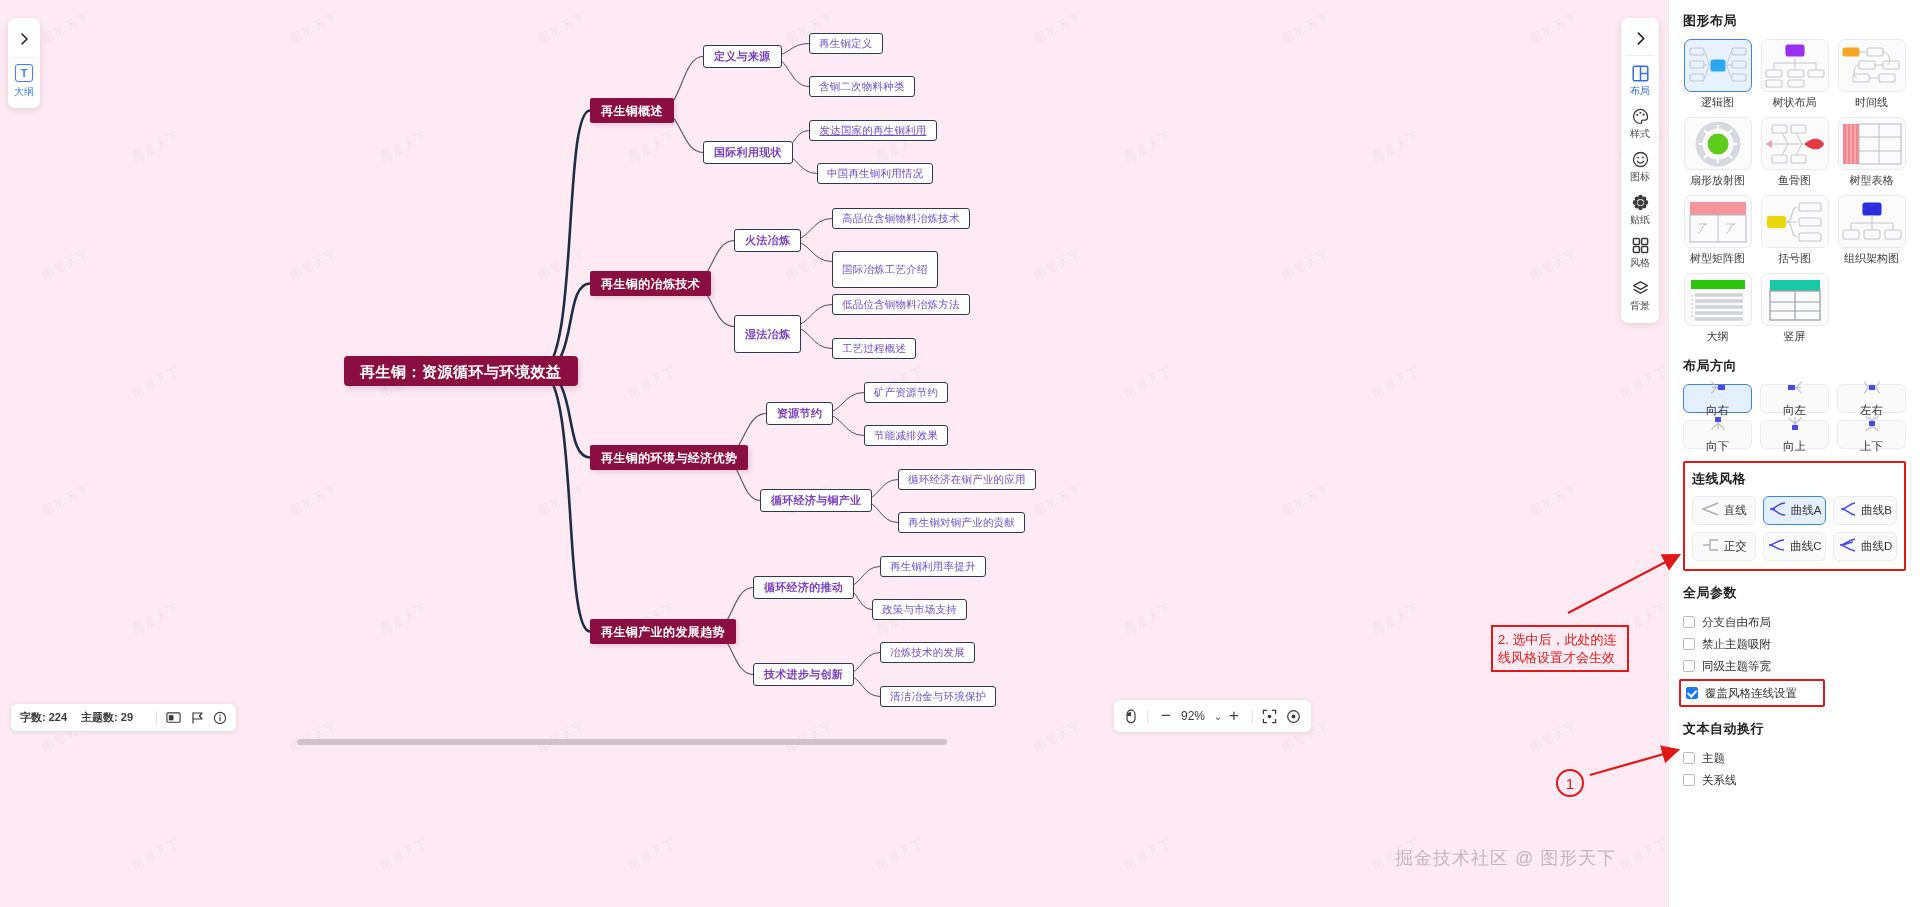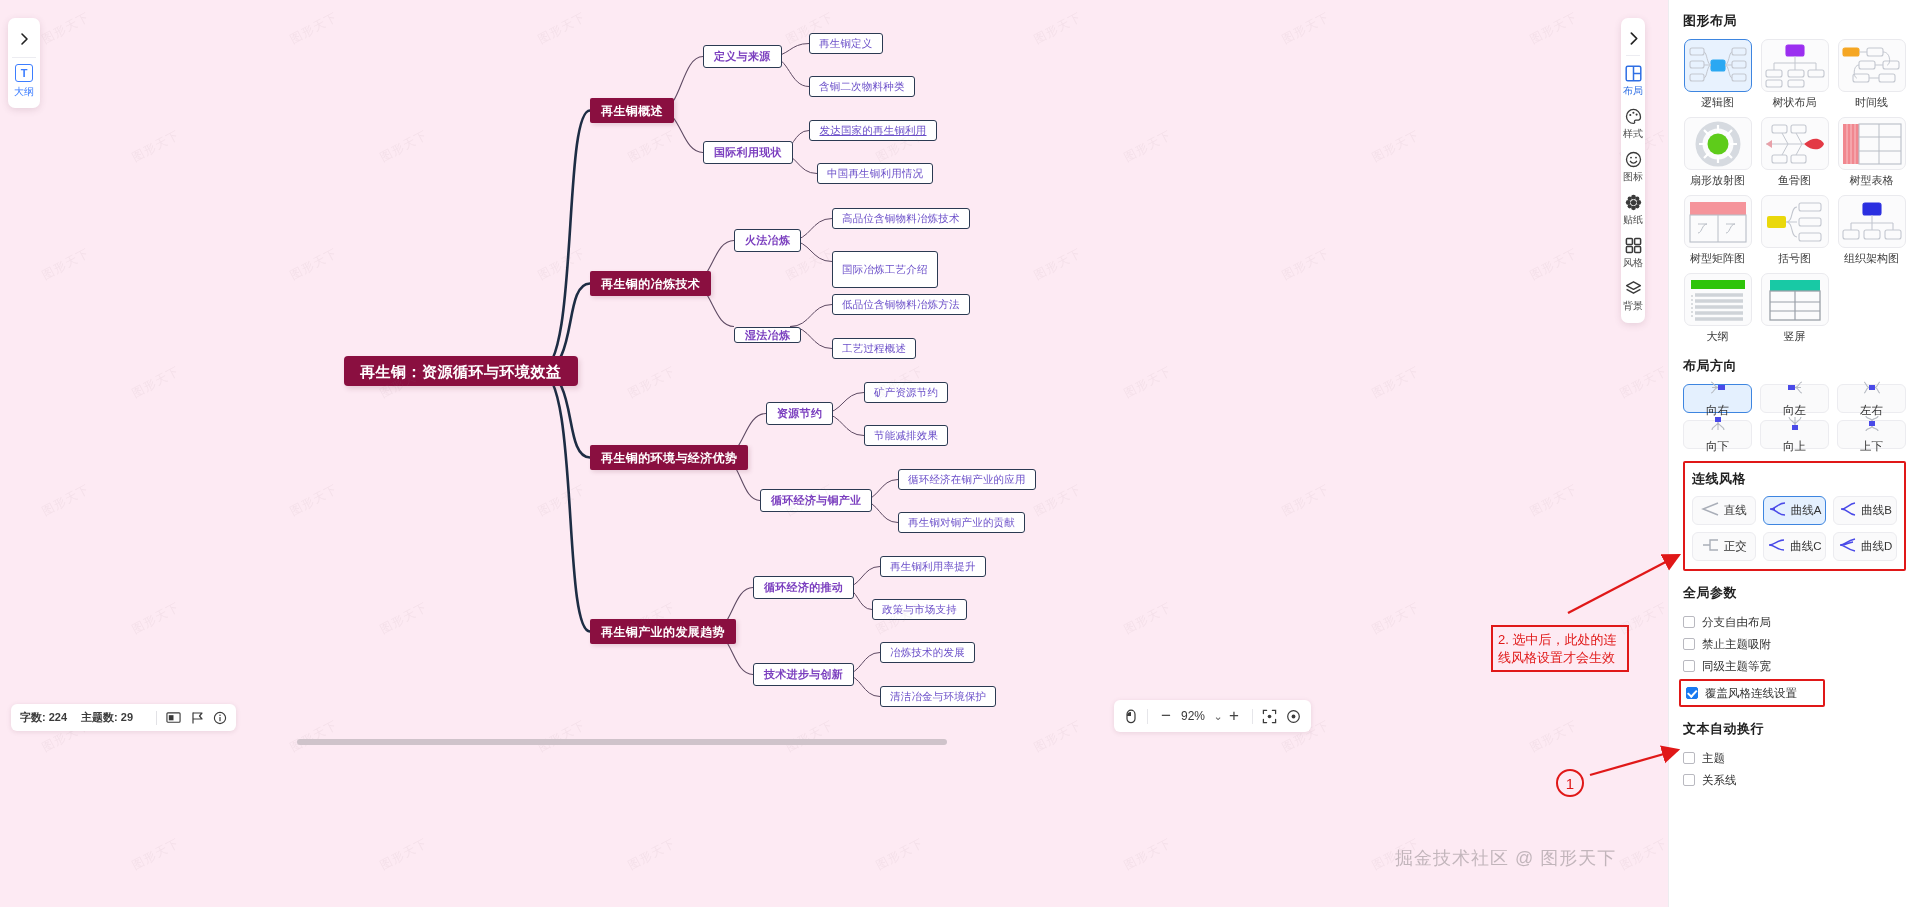--- a/index.html
+++ b/index.html
@@ -101,21 +101,21 @@
     width: 18px; height: 18px;
     border: 1.6px solid #3d7eff; border-radius: 3px;
     display:flex; align-items:center; justify-content:center;
     font-size: 11px; color: #3d7eff; font-weight: bold;
   }
   .dock-item .lb { font-size: 10px; color: #3d7eff; margin-top: 3px; }
 
   
   #right-rail {
     position: absolute; left: 1621px; top: 18px;
-    width: 24px;
+    width: 38px;
     background: #ffffff;
     border-radius: 7px;
     box-shadow: 0 2px 7px rgba(110,70,95,0.16);
     padding: 3px 0 6px 0;
     z-index: 20;
   }
   #right-rail .rail-expand {
     height: 34px; display:flex; align-items:center; justify-content:center;
     cursor: pointer; font-size: 16px; color: #222;
   }
@@ -302,21 +302,21 @@
         <div class="node node-l2" style="left: 703px; top: 45px; min-width: 67px; height: 23px;">定义与来源</div>
         <div class="node node-l3" style="left: 809px; top: 33px; min-width: 64px; height: 21px;">再生铜定义</div>
         <div class="node node-l3" style="left: 809px; top: 76px; min-width: 94px; height: 21px;">含铜二次物料种类</div>
         <div class="node node-l2" style="left: 703px; top: 141px; min-width: 75px; height: 23px;">国际利用现状</div>
         <div class="node node-l3" style="left: 809px; top: 120px; min-width: 128px; height: 21px; text-decoration: underline;">发达国家的再生铜利用</div>
         <div class="node node-l3" style="left: 817px; top: 163px; min-width: 106px; height: 21px;">中国再生铜利用情况</div>
         <div class="node node-l1" style="left: 590px; top: 271px; min-width: 101px; height: 25px;">再生铜的冶炼技术</div>
         <div class="node node-l2" style="left: 734px; top: 229px; min-width: 56px; height: 23px;">火法冶炼</div>
         <div class="node node-l3" style="left: 832px; top: 208px; min-width: 118px; height: 21px;">高品位含铜物料冶炼技术</div>
         <div class="node node-l3" style="left: 832px; top: 251px; min-width: 90px; height: 37px;">国际冶炼工艺介绍</div>
-        <div class="node node-l2" style="left: 734px; top: 315px; min-width: 56px; height: 16px; margin-top: 12px;">湿法冶炼</div>
+        <div class="node node-l2" style="left: 734px; top: 315px; min-width: 56px; height: 38px;">湿法冶炼</div>
         <div class="node node-l3" style="left: 832px; top: 294px; min-width: 118px; height: 21px;">低品位含铜物料冶炼方法</div>
         <div class="node node-l3" style="left: 832px; top: 338px; min-width: 72px; height: 21px;">工艺过程概述</div>
         <div class="node node-l1" style="left: 590px; top: 445px; min-width: 132px; height: 25px;">再生铜的环境与经济优势</div>
         <div class="node node-l2" style="left: 766px; top: 402px; min-width: 56px; height: 23px;">资源节约</div>
         <div class="node node-l3" style="left: 864px; top: 382px; min-width: 74px; height: 21px;">矿产资源节约</div>
         <div class="node node-l3" style="left: 864px; top: 425px; min-width: 74px; height: 21px;">节能减排效果</div>
         <div class="node node-l2" style="left: 760px; top: 489px; min-width: 101px; height: 23px;">循环经济与铜产业</div>
         <div class="node node-l3" style="left: 898px; top: 469px; min-width: 120px; height: 21px;">循环经济在铜产业的应用</div>
         <div class="node node-l3" style="left: 898px; top: 512px; min-width: 112px; height: 21px;">再生铜对铜产业的贡献</div>
         <div class="node node-l1" style="left: 590px; top: 619px; min-width: 122px; height: 25px;">再生铜产业的发展趋势</div>

